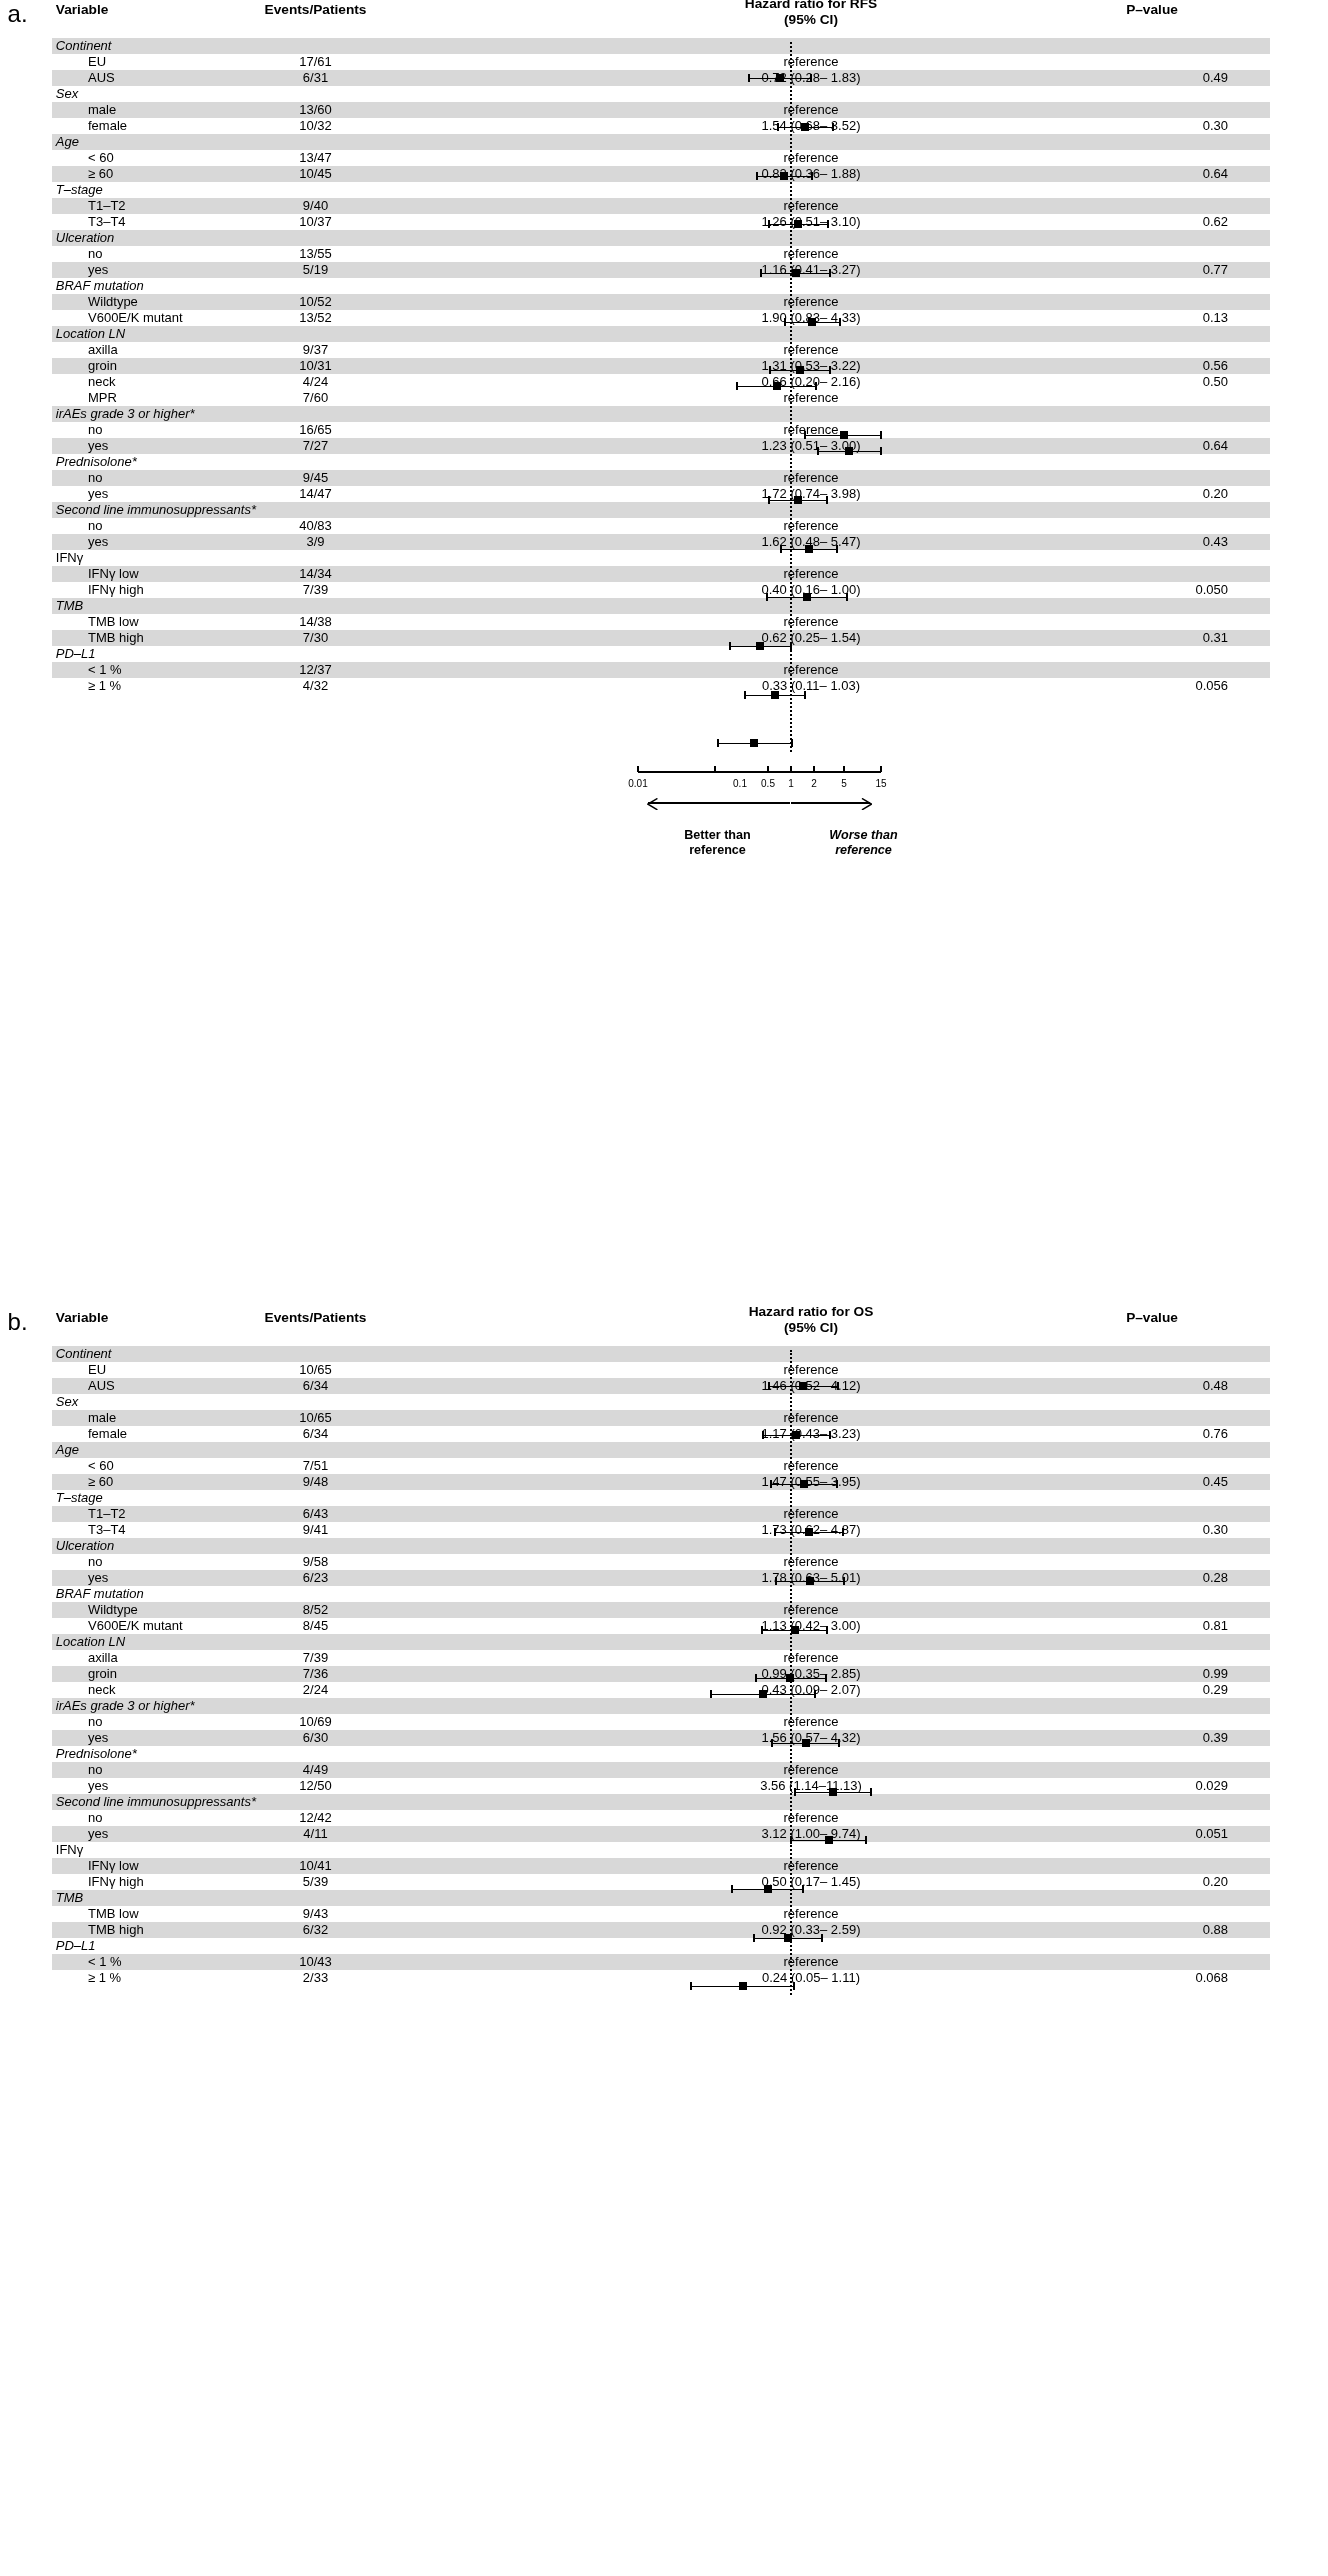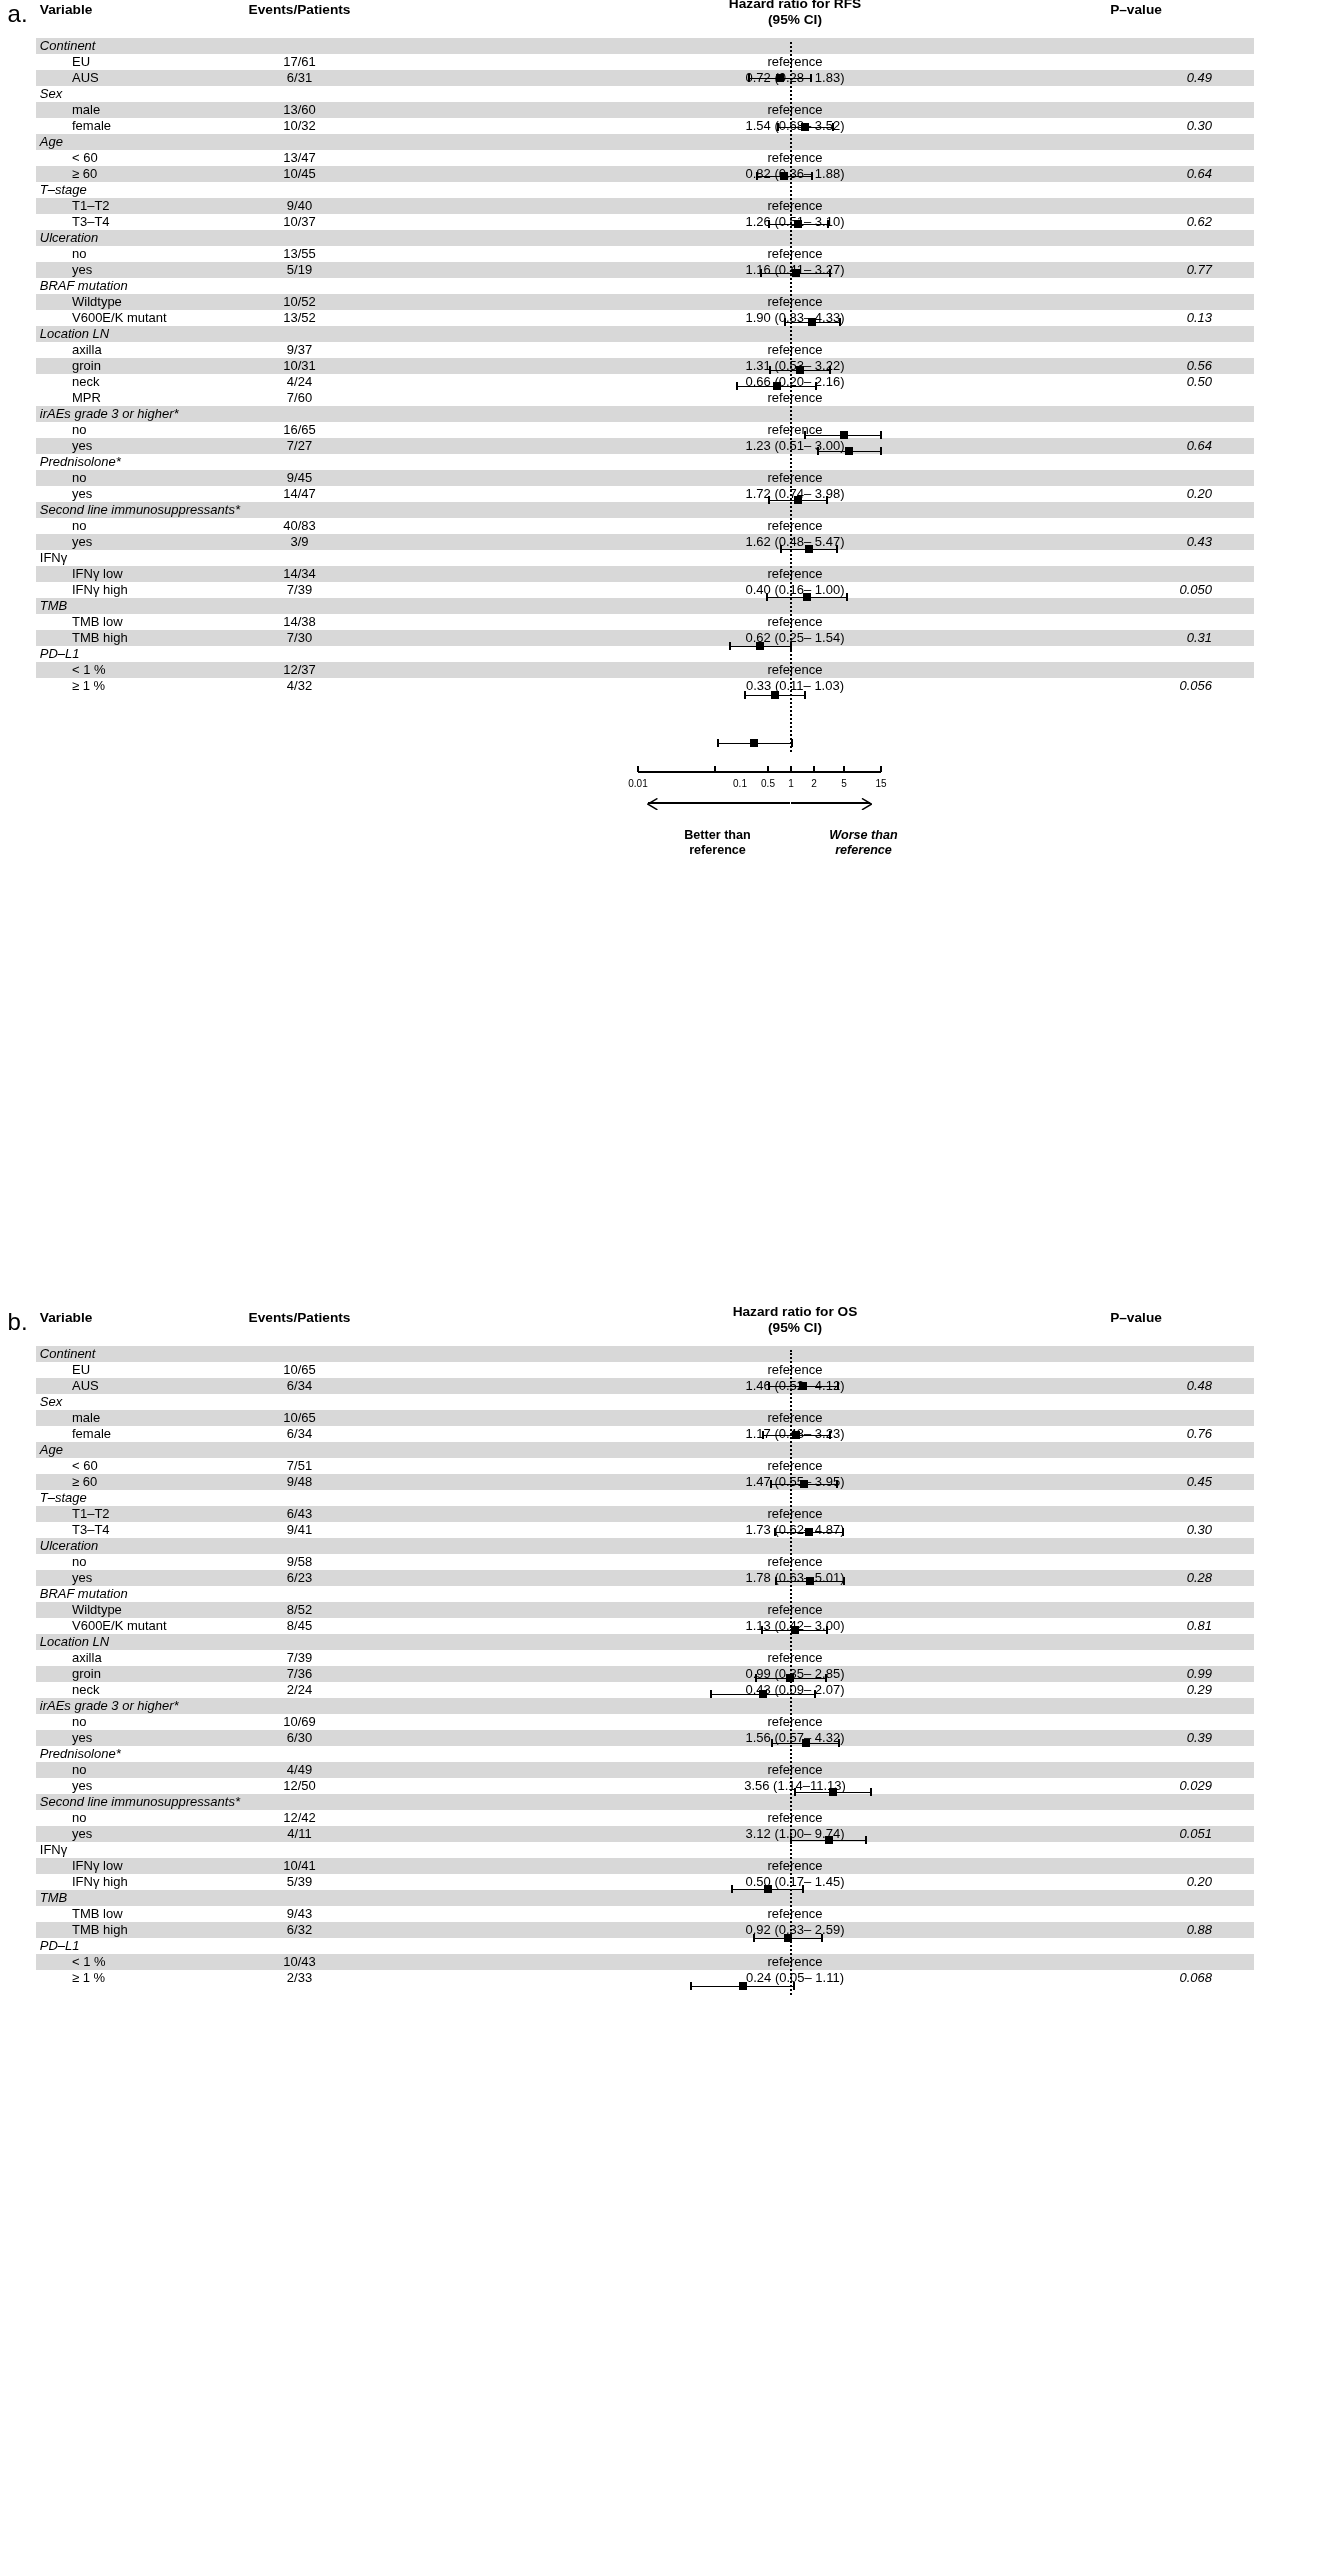--- a/index.html
+++ b/index.html
@@ -11,40 +11,40 @@
   }
   .page{position:relative;width:1328px;height:2576px;overflow:hidden;}
 
   .panel{position:absolute;left:0;width:1328px;}
   .panel-letter{
     position:absolute;left:7.6px;top:0;
     font-size:24px;font-weight:400;letter-spacing:0;
   }
 
   
-  .ftable{position:absolute;left:36px;top:0;width:1218px;}
+  .ftable{position:absolute;left:52px;top:0;width:1218px;}
   .hdr{position:relative;height:38px;}
   .hdr .h{
     position:absolute;font-weight:bold;font-size:13.7px;line-height:16px;
   }
   .h-var{left:3.8px;top:1.9px;}
   .h-ev{left:176px;top:1.9px;width:175px;text-align:center;}
   .h-hr{left:645px;top:-3.8px;width:228px;text-align:center;}
   .h-hr span{display:block;}
   .h-p{left:1024px;top:1.9px;width:152px;text-align:center;}
 
   .rows{position:relative;}
   .row{position:relative;height:16px;}
   .row.shade{background:#d8d8d8;}
   .row .c{position:absolute;top:0;font-size:13px;line-height:16px;white-space:nowrap;}
   .c-group{left:3.8px;font-style:italic;font-weight:400;}
   .c-label{left:36px;}
   .c-events{left:176px;width:175px;text-align:center;}
   .c-hr{left:645px;width:228px;text-align:center;}
-  .c-p{left:1024px;width:152px;text-align:right;font-style:italic;}
+  .c-p{left:1024px;width:152px;text-align:right;}
 
   
   .forest{position:absolute;left:52px;top:0;width:1218px;pointer-events:none;}
   .refline{
     position:absolute;width:0;border-left:2px dotted #000;
   }
   .marker{position:absolute;height:16px;}
   .ci{
     position:absolute;top:7.6px;height:1.8px;background:#000;
   }

